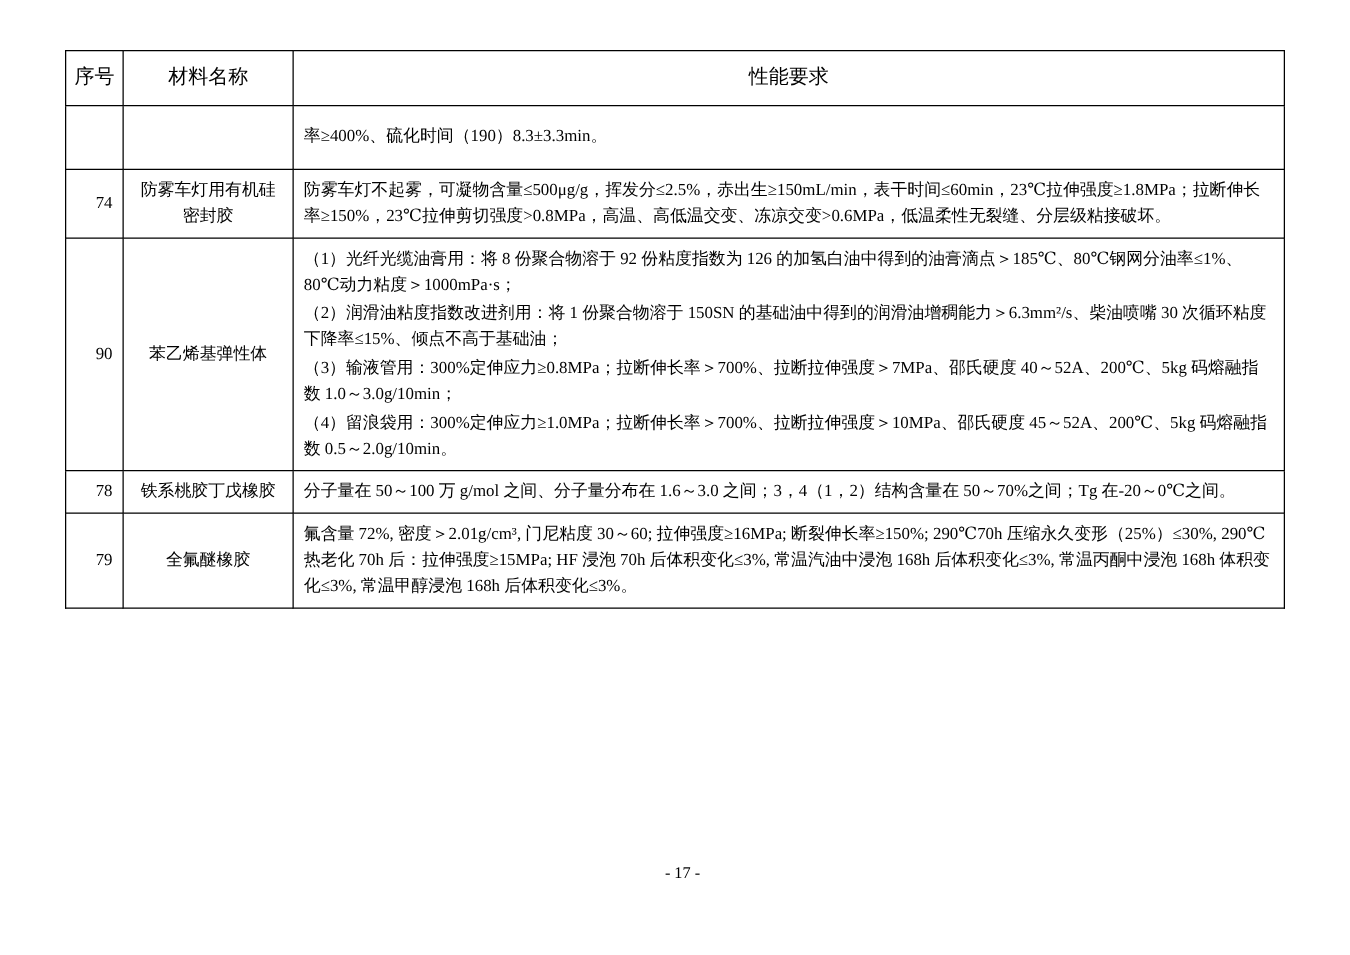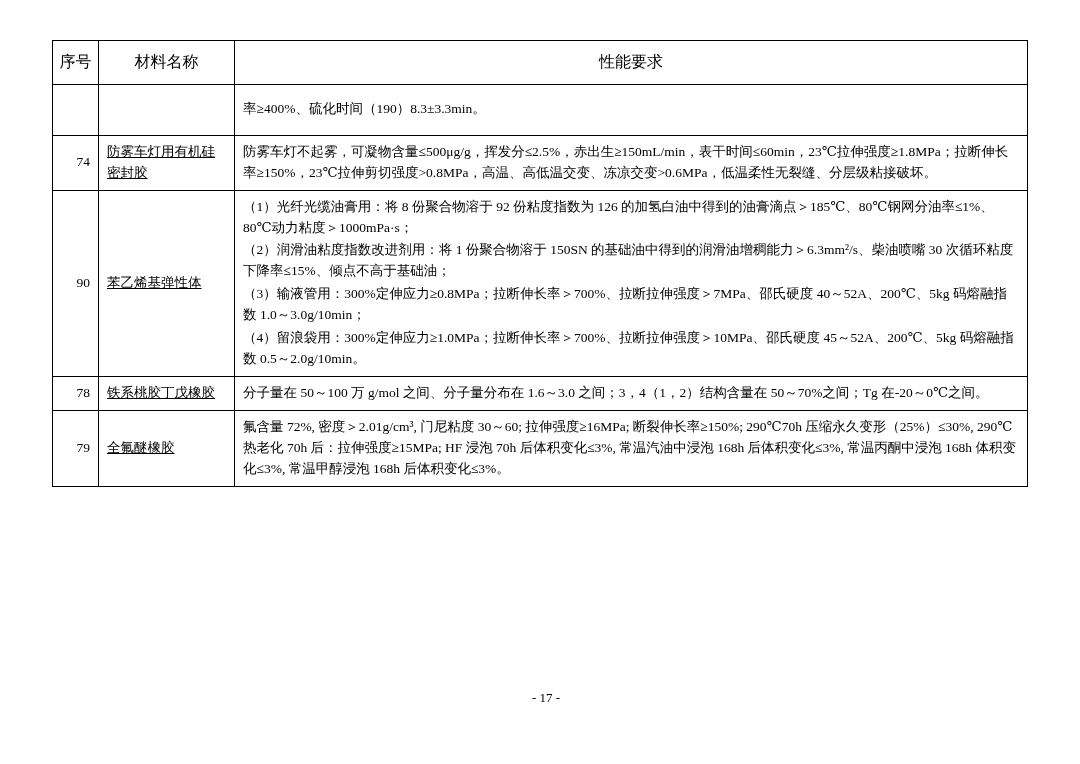--- a/index.html
+++ b/index.html
@@ -42,23 +42,23 @@
   }
   col.c-no { width: 46px; }
   col.c-name { width: 136px; }
   col.c-req { width: auto; }
 
   td.cell-no {
     text-align: right;
     font-size: 14px;
   }
   td.cell-name {
+    text-align: center;
     font-size: 14px;
     line-height: 1.6;
-    text-decoration: underline;
   }
   td.cell-req {
     text-align: left;
     font-size: 13.5px;
   }
   td.cell-req p {
     margin: 0 0 2px 0;
   }
   td.cell-req p:last-child {
     margin-bottom: 0;

